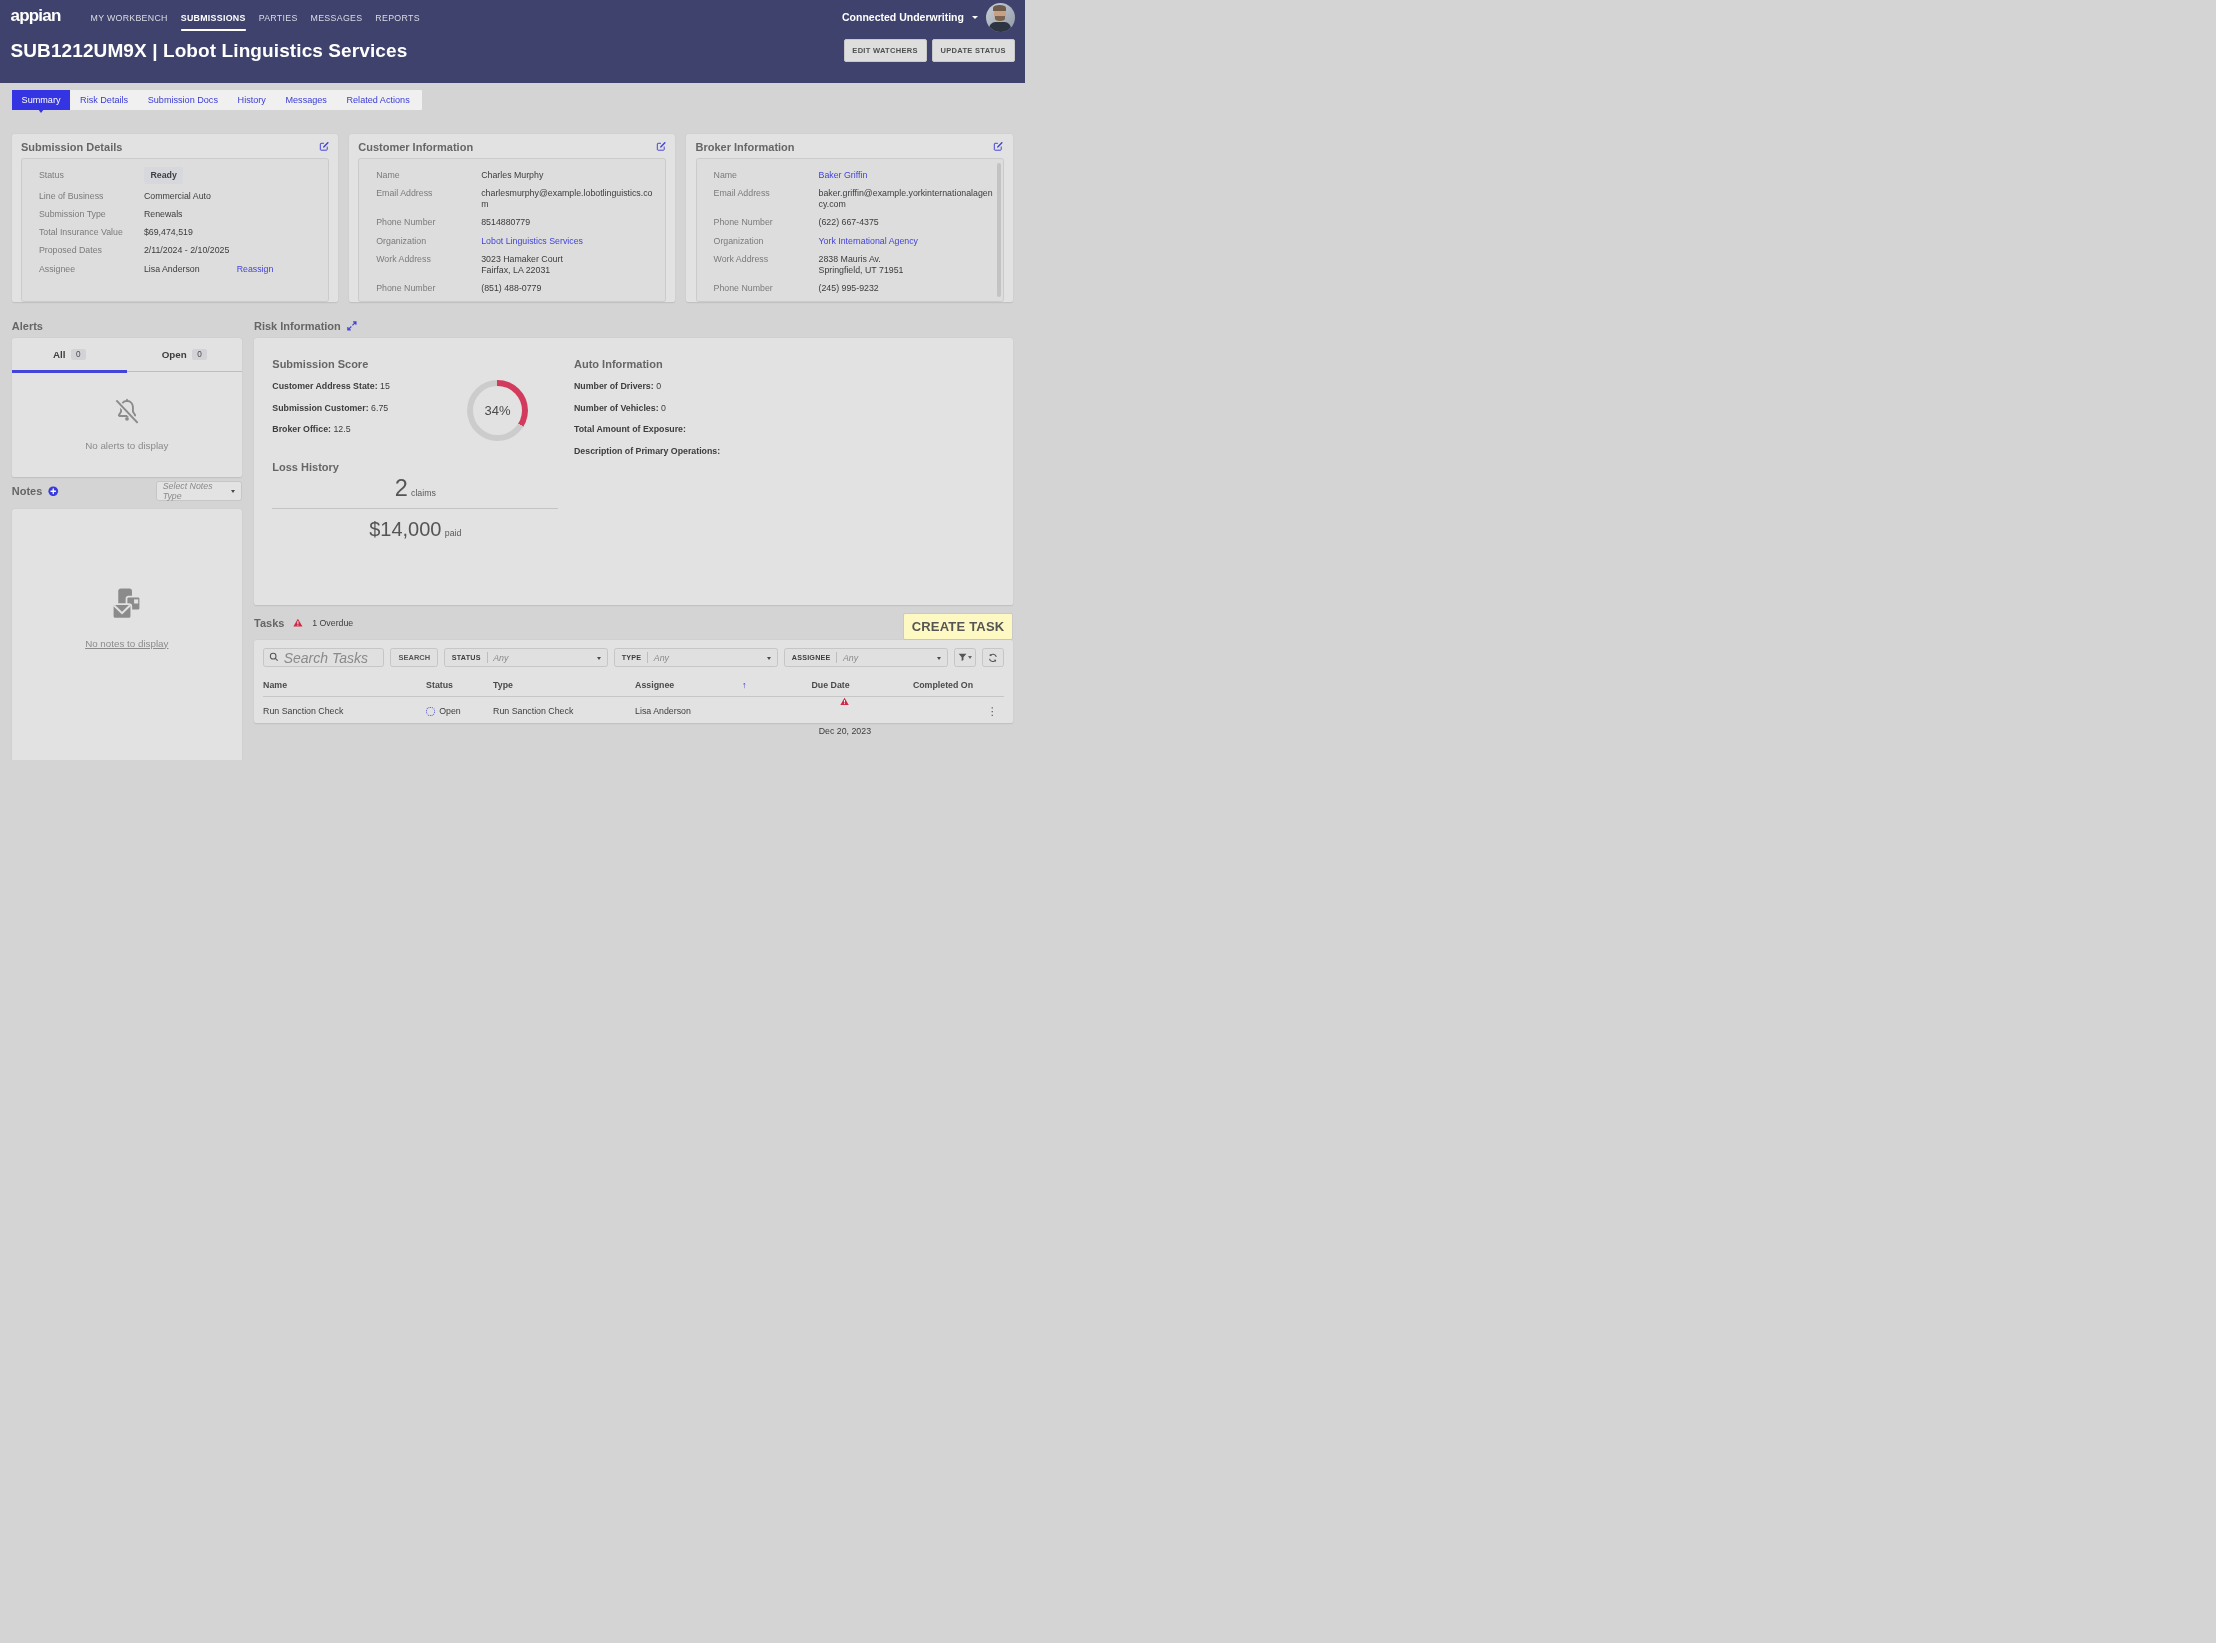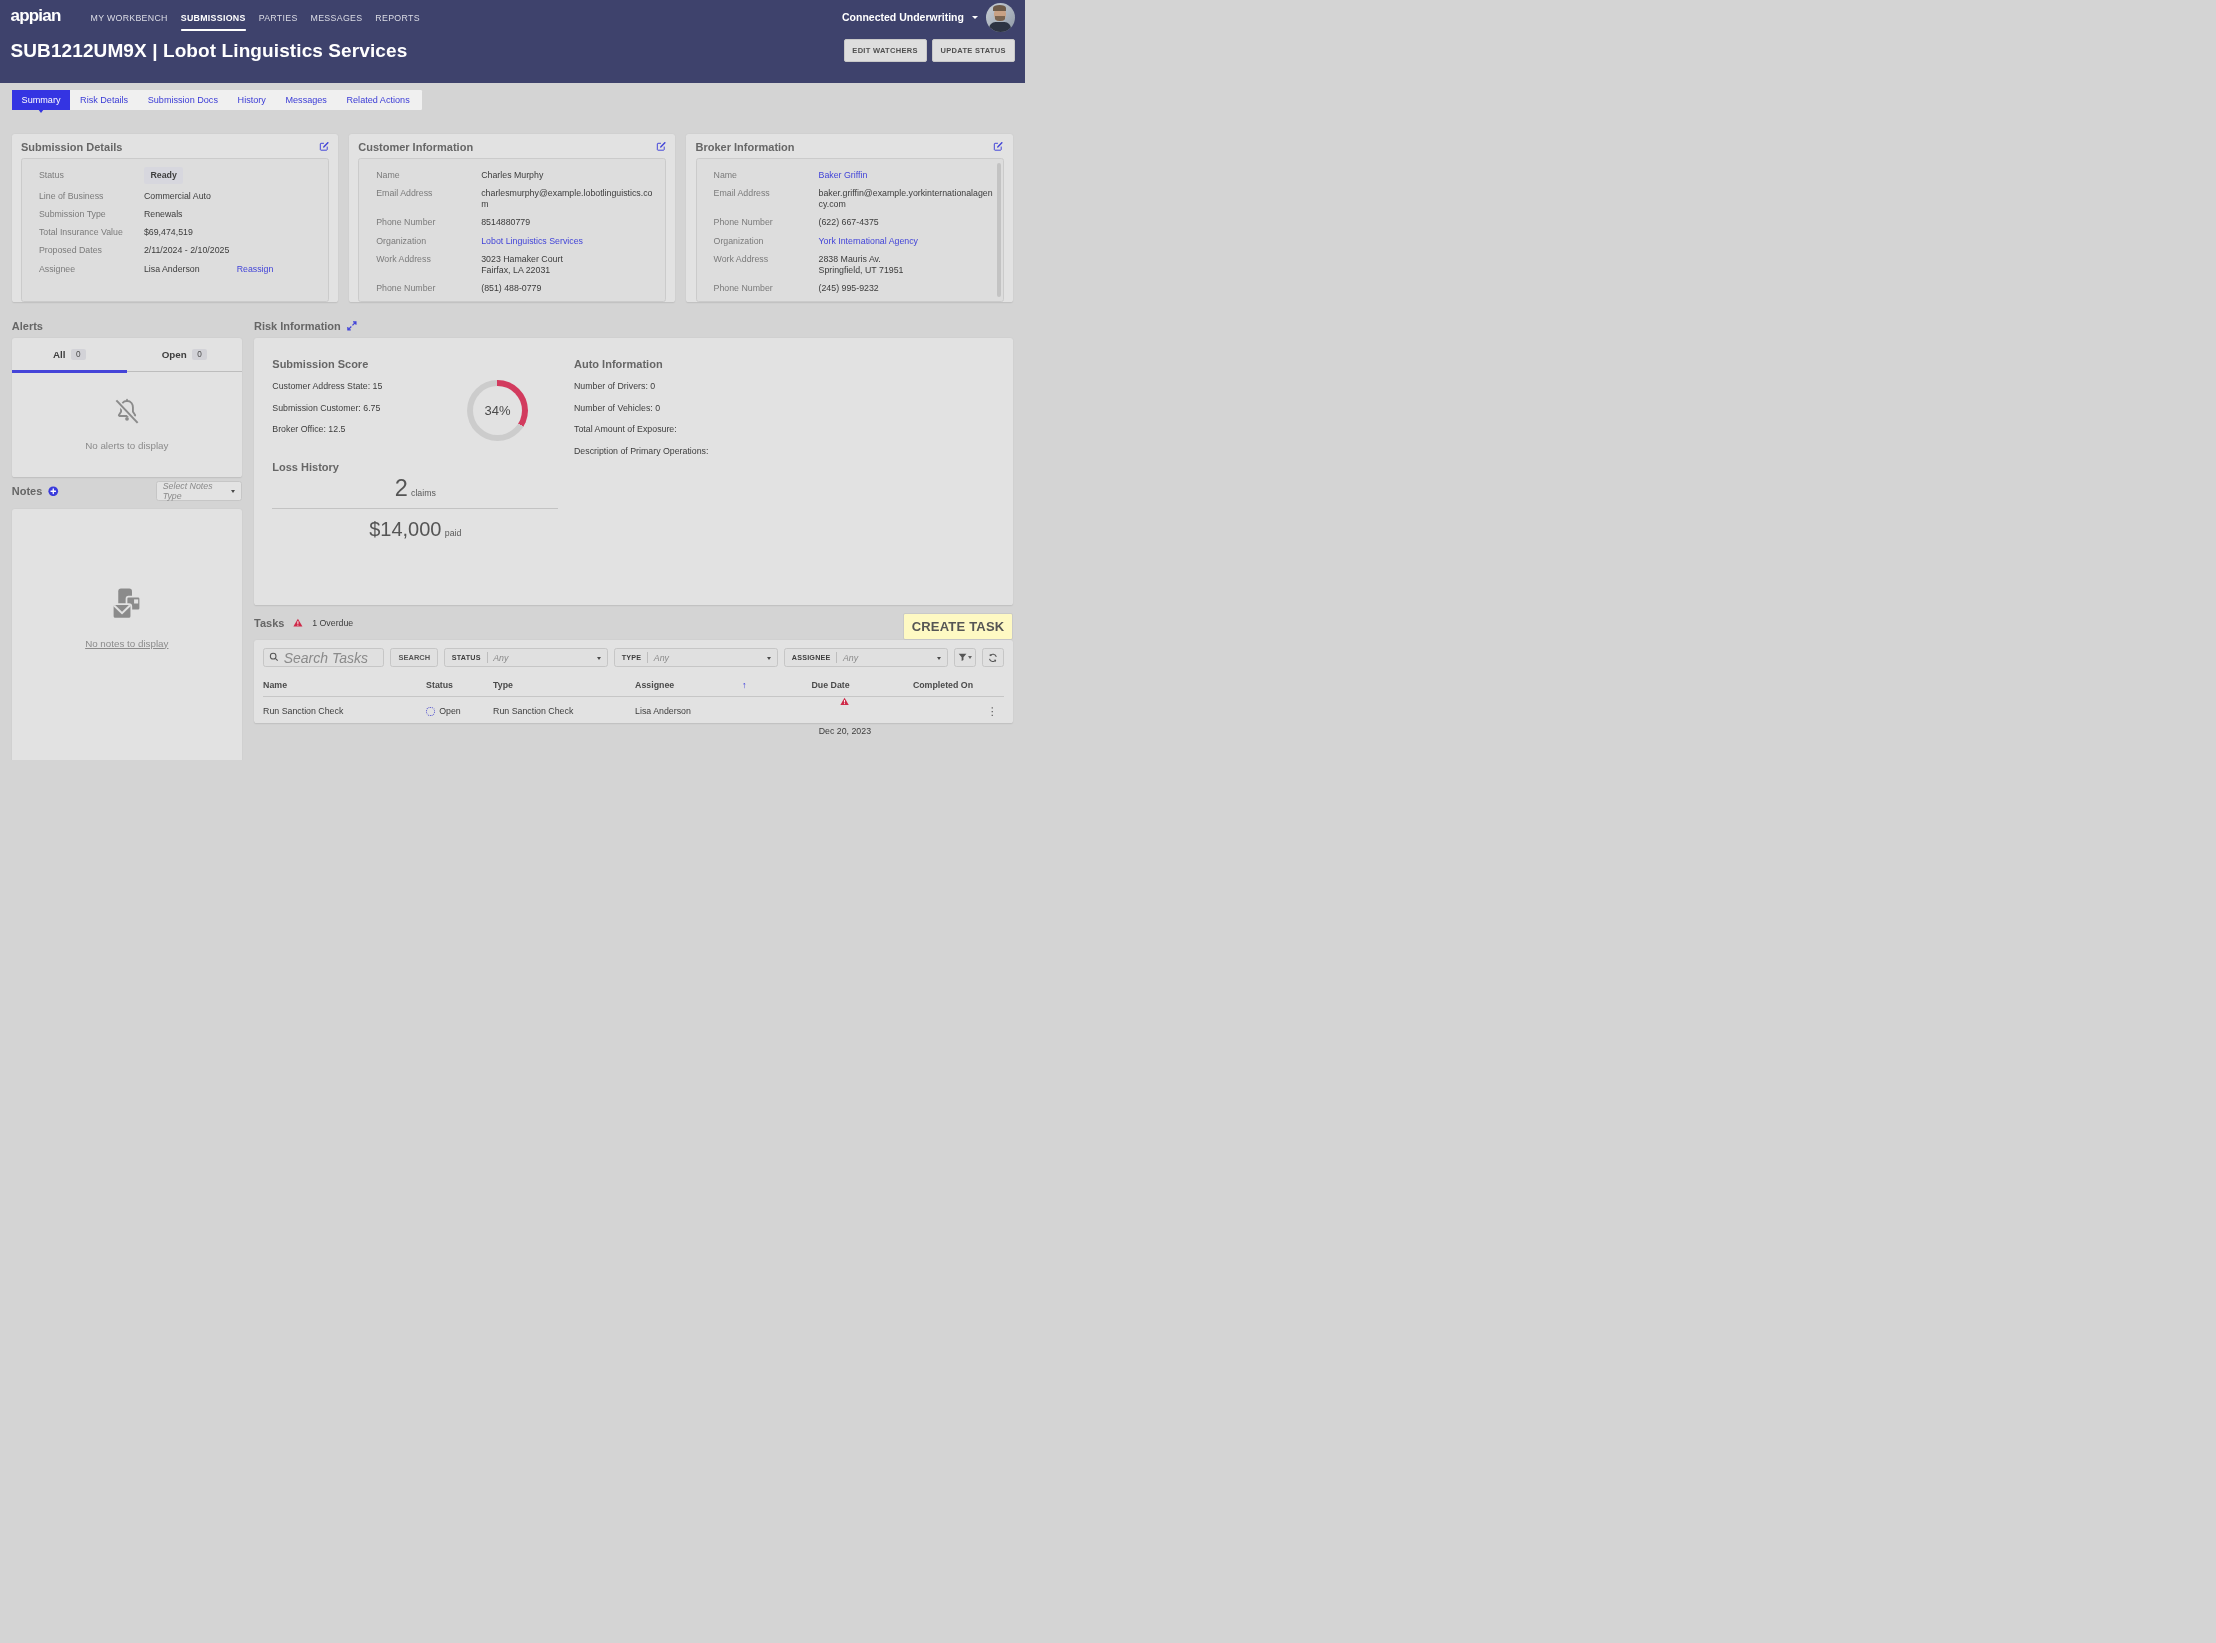--- a/index.html
+++ b/index.html
@@ -70,21 +70,21 @@
   .alert-underline { position:absolute; left:0; bottom:-2px; width:50%; height:3.3px; background:#4544d8; }
   .empty-body { display:flex; flex-direction:column; align-items:center; justify-content:center; gap:11.8px; color:#8b8b8b; font-size:9.8px; }
   .alerts-card .empty-body { height:103px; }
 
   
   .risk-title-row { position:absolute; top:320px; left:254px; display:flex; align-items:center; gap:6.5px; }
   .risk-card { position:absolute; top:338px; left:254px; width:759px; height:267px; background:#e2e2e2; border-radius:2.6px; box-shadow:0 0.7px 1.3px rgba(0,0,0,.10); }
   .ss-head { position:absolute; left:18.3px; top:19.6px; }
   .auto-head { position:absolute; left:320px; top:19.6px; }
   .kv-line { position:absolute; font-size:8.8px; color:#3d3d3d; }
-  .kv-line .b { font-weight:400; }
+  .kv-line .b { font-weight:700; }
   .kv-line .b::after { content:": "; }
   .gauge { position:absolute; left:213px; top:42px; width:61px; height:61px; border-radius:50%;
            background:conic-gradient(#d23b5e 0deg 122deg, #cccccc 122deg 360deg); }
   .gauge::before { content:""; position:absolute; inset:5.9px; background:#e2e2e2; border-radius:50%; }
   .gauge-label { position:absolute; inset:0; display:flex; align-items:center; justify-content:center; font-size:13px; color:#4a4a4a; }
   .lh-head { position:absolute; left:18.3px; top:123px; }
   .lh-claims { position:absolute; left:18.3px; top:137px; width:286px; text-align:center; color:#555; }
   .lh-claims .big { font-size:23.5px; }
   .lh-claims .small { font-size:8.8px; color:#5a5a5a; margin-left:3.3px; }
   .lh-divider { position:absolute; left:18.3px; top:170px; width:286px; height:0.7px; background:#c3c3c3; }

